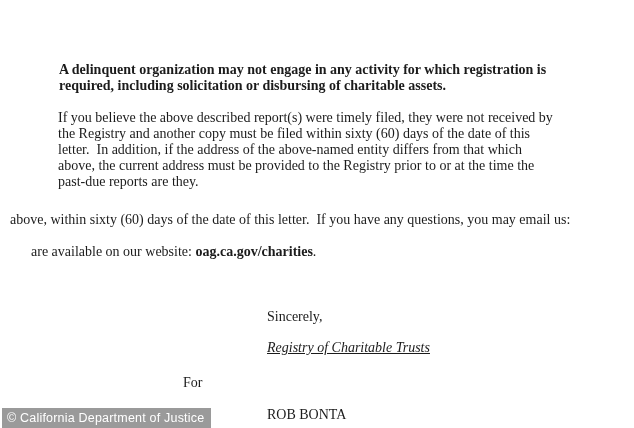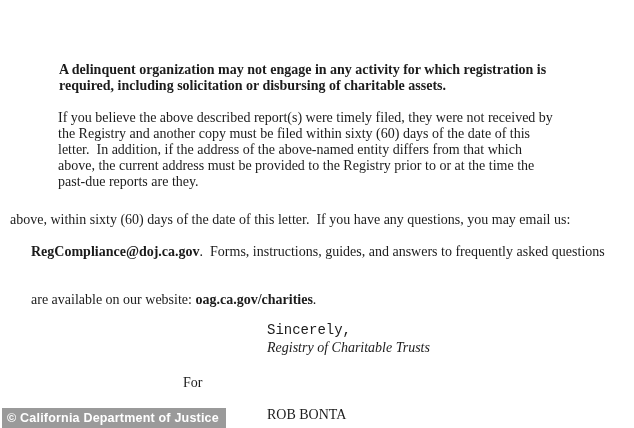--- a/index.html
+++ b/index.html
@@ -22,21 +22,21 @@
   .watermark {
     position: absolute;
     left: 2px;
     top: 408px;
     height: 20px;
     line-height: 20px;
     padding: 0 7px 0 5px;
     background: #9a9a9a;
     color: #ffffff;
     font-family: "Liberation Sans", sans-serif;
-    font-weight: bold;
+    font-weight: normal;
     font-size: 12.5px;
     letter-spacing: 0.2px;
     white-space: pre;
   }
 </style>
 </head>
 <body>
 
 <div class="page" style="background: rgb(255, 255, 255); color: rgb(27, 27, 27);">
 
@@ -49,30 +49,27 @@
     <div class="line">If you believe the above described report(s) were timely filed, they were not received by</div>
     <div class="line">the Registry and another copy must be filed within sixty (60) days of the date of this</div>
     <div class="line">letter.  In addition, if the address of the above-named entity differs from that which</div>
     <div class="line">above, the current address must be provided to the Registry prior to or at the time the</div>
     <div class="line">past-due reports are they.</div>
   </div>
 
   <div class="para" style="left:10px; top:212px;">
     <div class="line">above, within sixty (60) days of the date of this letter.  If you have any questions, you may email us:</div>
     <div class="line">
-      <span class="bold-seg">RegCompliance@doj.ca.gov</span><span>.  Forms, instructions, guides, and answers to frequently asked questions</span>
-    </div>
-    <div class="line">
       <span>are available on our website: </span><span class="bold-seg">oag.ca.gov/charities</span><span>.</span>
     </div>
   </div>
 
-  <div class="closing-block" style="left:267px; top:322px;font-family:Liberation Mono, monospace;">Sincerely,</div>
+  <div class="closing-block" style="left:267px; top:309px;">Sincerely,</div>
 
-  <div class="closing-block italic" style="left:267px; top:340px;">Registry of Charitable Trusts</div>
+  <div class="closing-block italic" style="left:267px; top:340px;text-decoration:underline;">Registry of Charitable Trusts</div>
 
   <div class="closing-block" style="left:183px; top:375px;text-align:right;">For</div>
 
   <div class="closing-block signer" style="left:267px; top:375px;">
     <div class="line">ROB BONTA</div>
     
   </div>
 
   <div class="watermark" style="background: rgb(154, 154, 154); color: rgb(255, 255, 255);">© California Department of Justice</div>
 

